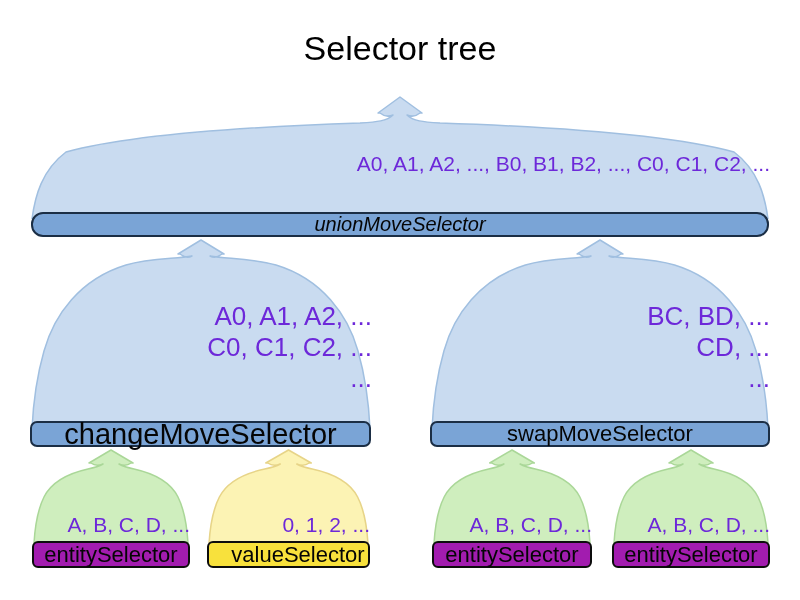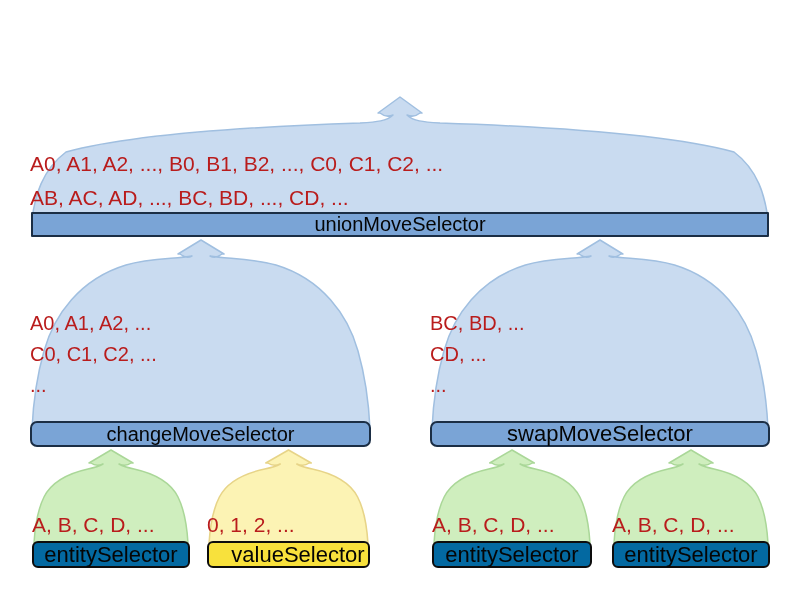--- a/index.html
+++ b/index.html
@@ -11,53 +11,53 @@
   .title{
     left:0;top:30px;width:800px;text-align:center;
     font-size:34px;line-height:36px;color:#000;
   }
   .subtitle{
     left:0;top:65px;width:800px;text-align:center;
     font-size:13.5px;line-height:17px;color:#111;
   }
   svg.cloud{position:absolute;display:block;}
   .cloud-text{
-    position:absolute;text-align:left;white-space:nowrap;color:#b91c1c;
+    position:absolute;text-align:right;white-space:nowrap;color:#6d28d9;
   }
   .big-lines{left:30px;top:147px;width:740px;font-size:21px;line-height:34px;}
-  .mid-lines{top:308px;width:342px;font-size:20px;line-height:31px;}
+  .mid-lines{top:301px;width:342px;font-size:26px;line-height:31px;}
   .small-line{top:513px;font-size:21px;line-height:24px;}
   .bar{
     position:absolute;display:flex;align-items:center;justify-content:center;
     box-sizing:border-box;white-space:nowrap;color:#050505;
   }
   .bar-move{
     background:#7aa4d6;border:2px solid #1b2e45;border-radius:5px;
   }
-  .bar-union{left:31px;top:212px;width:738px;height:25px;font-size:20px;border-radius:1px;}
-  .bar-change{left:30px;top:421px;width:341px;height:26px;font-size:20px;border-radius:7px;text-align:center;}
+  .bar-union{left:31px;top:212px;width:738px;height:25px;font-size:20px;border-radius:12px;font-style:italic;}
+  .bar-change{left:30px;top:421px;width:341px;height:26px;font-size:29px;border-radius:7px;text-align:center;}
   .bar-swap{left:430px;top:421px;width:340px;height:26px;font-size:22px;border-radius:7px;}
   .bar-leaf{
     top:541px;height:27px;font-size:22px;border:2px solid #0d0d0d;border-radius:6px;
   }
-  .bar-entity{background:#0369a1;}
+  .bar-entity{background:#a21caf;}
   .bar-value{background:#f8e13c;}
 </style>
 </head>
 <body>
 
 <div id="canvas">
 
+  <div class="abs title">Selector tree</div>
 
   <svg class="cloud" style="left:30px;top:96px;" width="740" height="123" viewBox="0 0 740 123" preserveAspectRatio="none">
     <path stroke-width="1.5" stroke-linejoin="round" d="M 2 123 C 5 100 12 74 36 56 C 95 40 210 31 330 27 C 347 26 357 25 363 19 Q 356 22 350 17 L 348 17 L 370 1 L 392 17 L 390 17 Q 384 22 377 19 C 383 25 393 26 410 27 C 530 31 645 40 704 56 C 728 74 735 100 738 123 Z" fill="#c9dbf0" stroke="#a0bfe0"></path>
   </svg>
   <div class="cloud-text big-lines">
     <div>A0, A1, A2, ..., B0, B1, B2, ..., C0, C1, C2, ...</div>
-    <div>AB, AC, AD, ..., BC, BD, ..., CD, ...</div>
   </div>
   <div class="bar bar-move bar-union">
     <span>unionMoveSelector</span>
   </div>
 
   <svg class="cloud" style="left:30px;top:239px;" width="342" height="190" viewBox="0 0 342 190" preserveAspectRatio="none">
     <path stroke-width="1.5" stroke-linejoin="round" d="M 2 190 C 3 168 6 140 14 112 C 24 76 50 40 96 26 C 120 19 146 20 162 17 Q 156 20 150 15 L 148 15 L 171 1 L 194 15 L 192 15 Q 186 20 180 17 C 196 20 222 19 246 26 C 292 40 318 76 328 112 C 336 140 339 168 340 190 Z" fill="#c9dbf0" stroke="#a0bfe0"></path>
   </svg>
   <div class="cloud-text mid-lines" style="left:30px;">
     <div>A0, A1, A2, ...</div>

